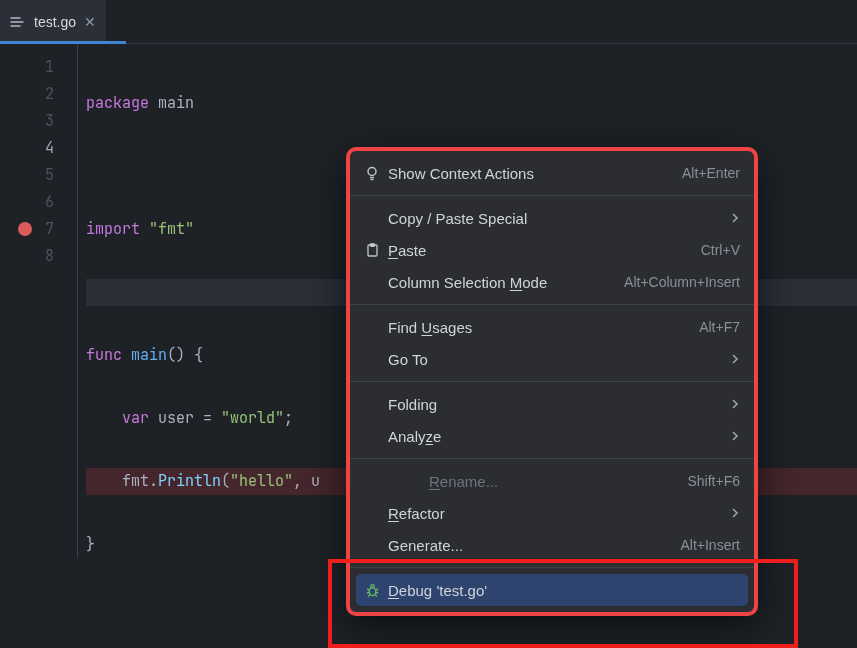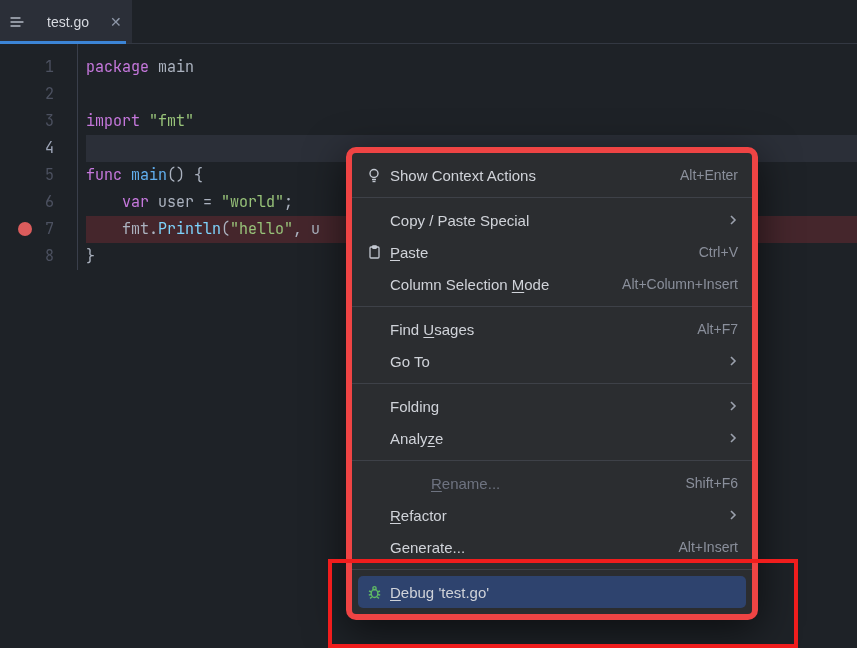--- a/index.html
+++ b/index.html
@@ -15,21 +15,21 @@
     height: 44px;
     display: flex;
     align-items: center;
     background: #1e2227;
     border-bottom: 1px solid #333842;
     position: relative;
   }
   .file-tab {
     display: flex;
     align-items: center;
-    gap: 21px;
+    gap: 8px;
     padding: 0 10px;
     height: 100%;
     background: #2b2f38;
     color: #d7dae0;
     font-size: 14px;
   }
   .file-tab .close-x {
     color: #8e97a8;
     font-size: 14px;
   }
@@ -76,41 +76,41 @@
     top: 6px;
     width: 14px; height:14px;
     border-radius: 50%;
     background: #db5c5c;
   }
   .code {
     flex: 1;
     padding: 10px 0 0 8px;
     position: relative;
   }
-  .cline { height: 27px; white-space: pre; }
+  .cline { height: 27px; white-space: pre; margin-top: 36px; }
   .cline.hl-line { background: #2b2f38; }
   .cline.hl-error { background: #45262c; }
   
   .kw { color: #c678dd; }
   .pkg { color: #abb2bf; }
   .fn  { color: #7dd3fc; }
   .fnname { color: #61afef; }
   .str { color: #98c379; }
   .paren { color: #abb2bf; }
   .semi { color: #abb2bf; }
   .wht { color: #abb2bf; }
 
   
   .ctxmenu {
     position: absolute;
     left: 346px;
     top: 147px;
     width: 412px;
     background: #2b2d30;
-    border: 6px solid #ef4444;
+    border: 4px solid #ef4444;
     border-radius: 10px;
     box-shadow: 0 10px 40px rgba(0,0,0,0.6);
     color: #d0d3d9;
     font-size: 15px;
     padding: 6px 0;
   }
   .mrow {
     display: flex;
     align-items: center;
     height: 32px;

